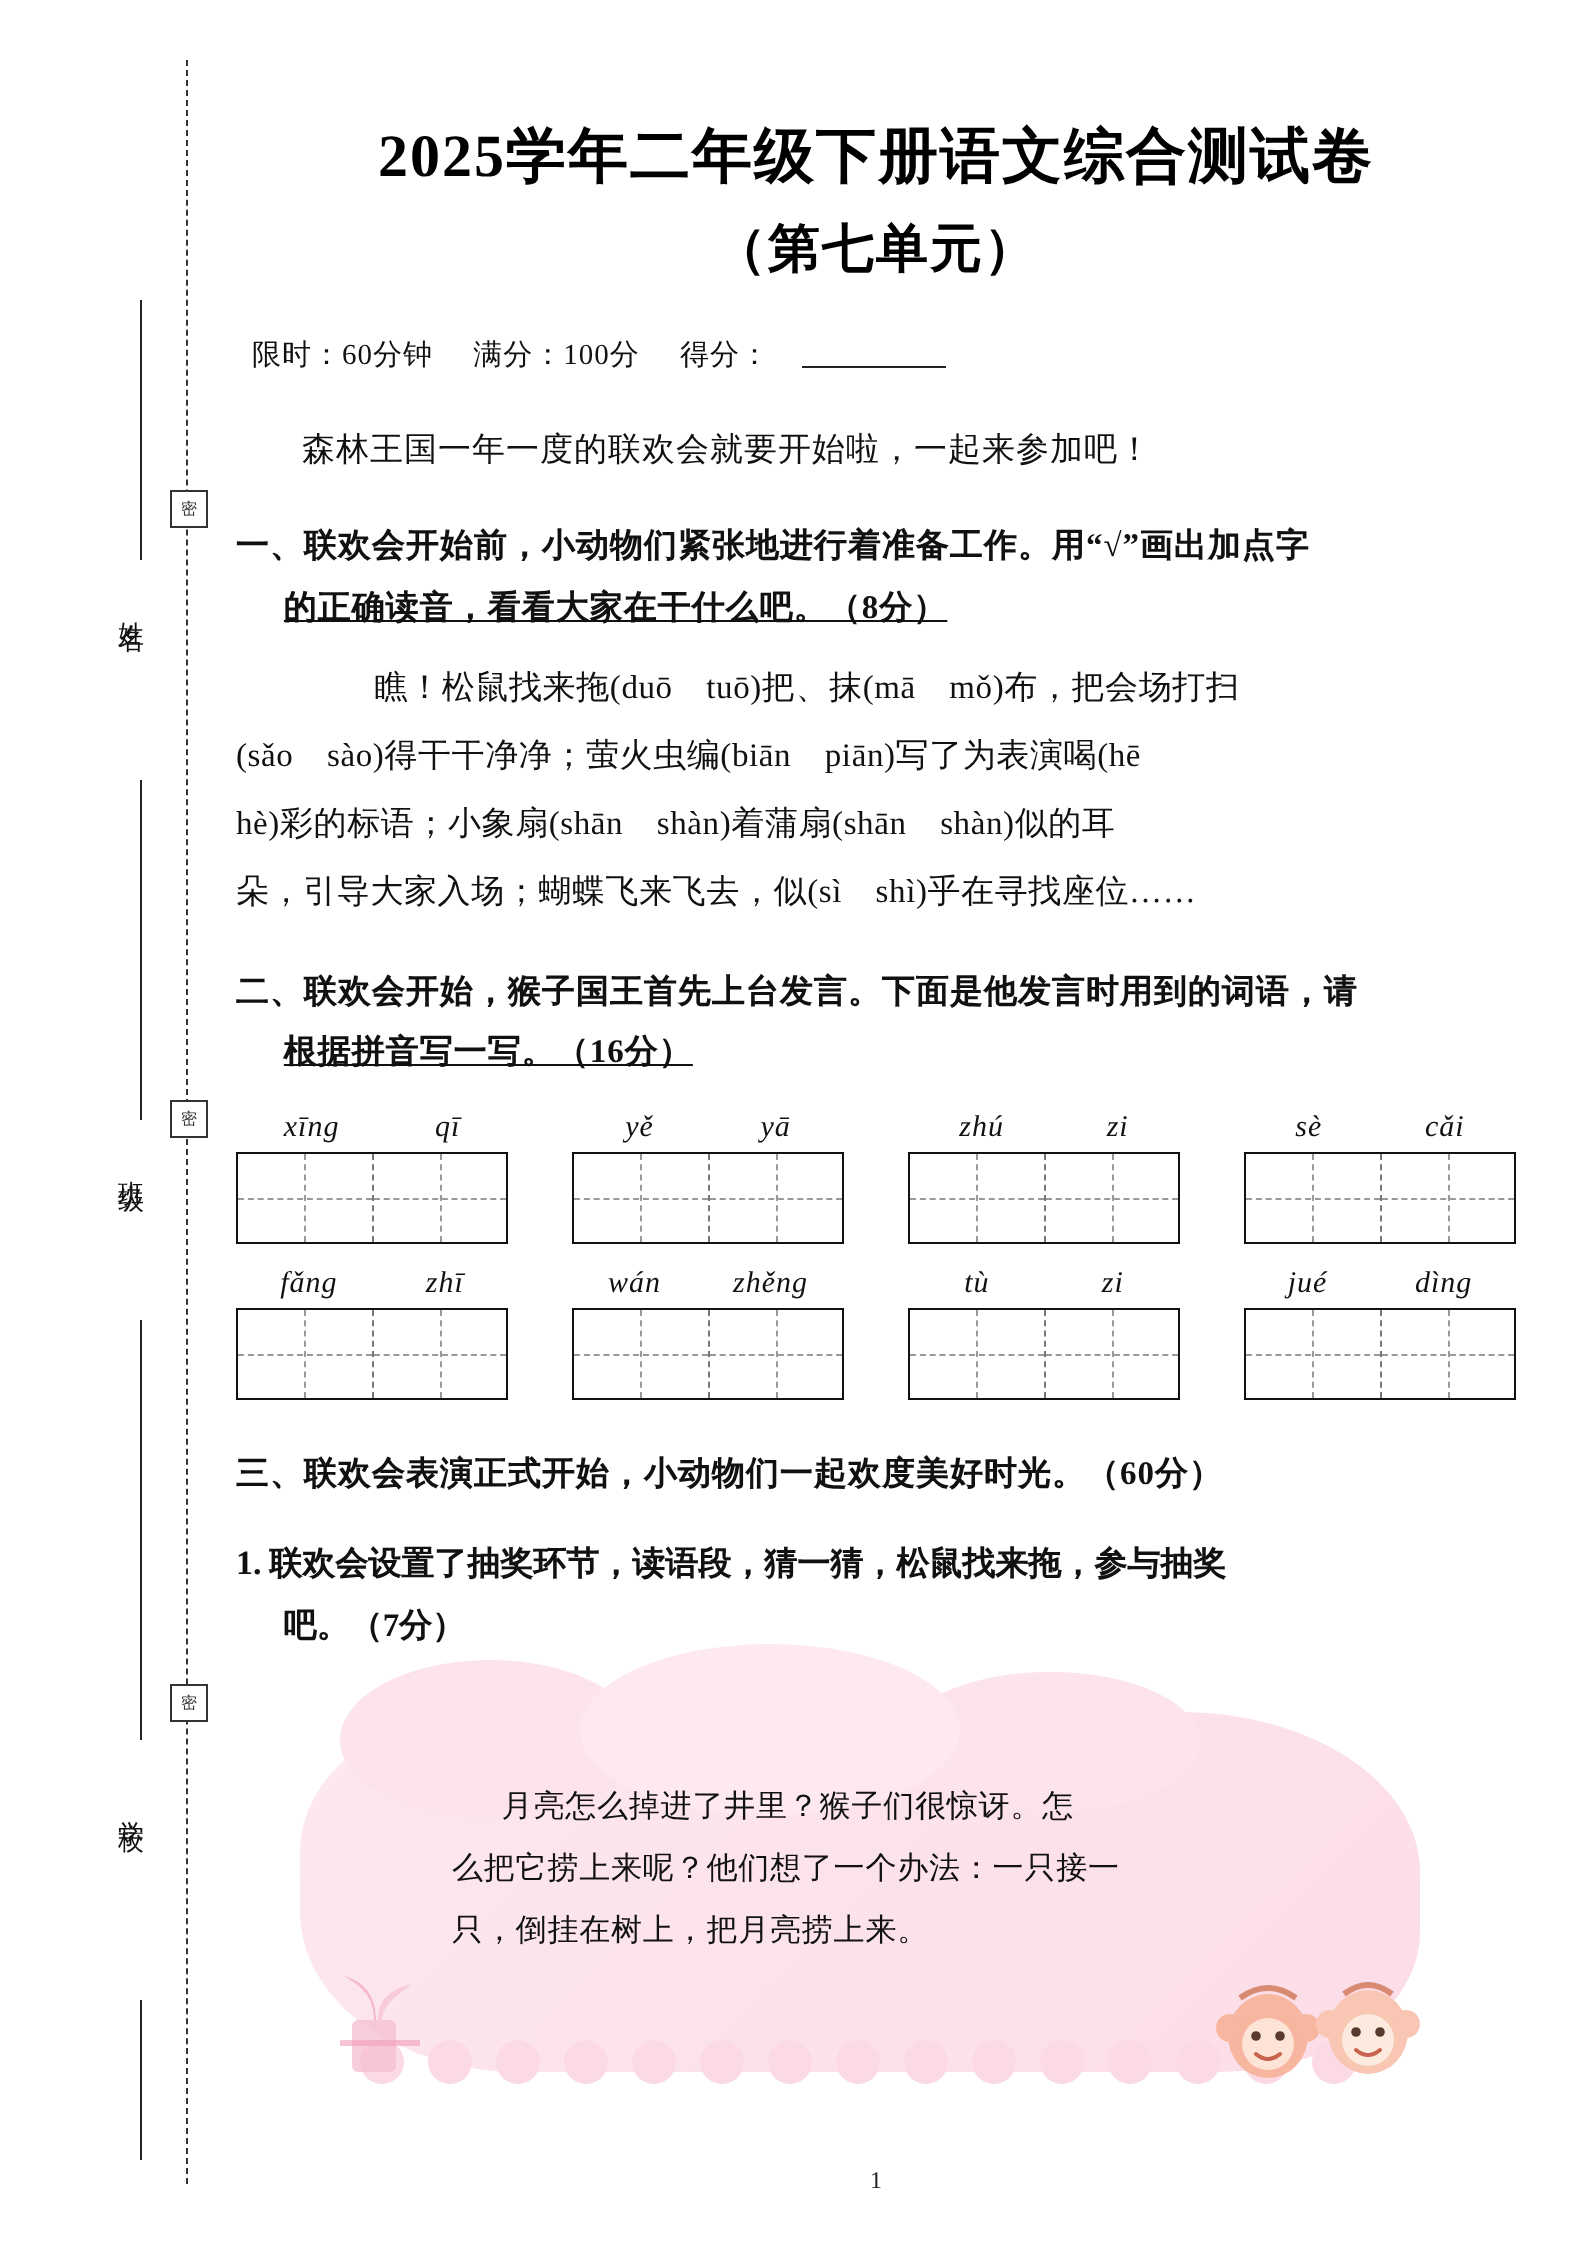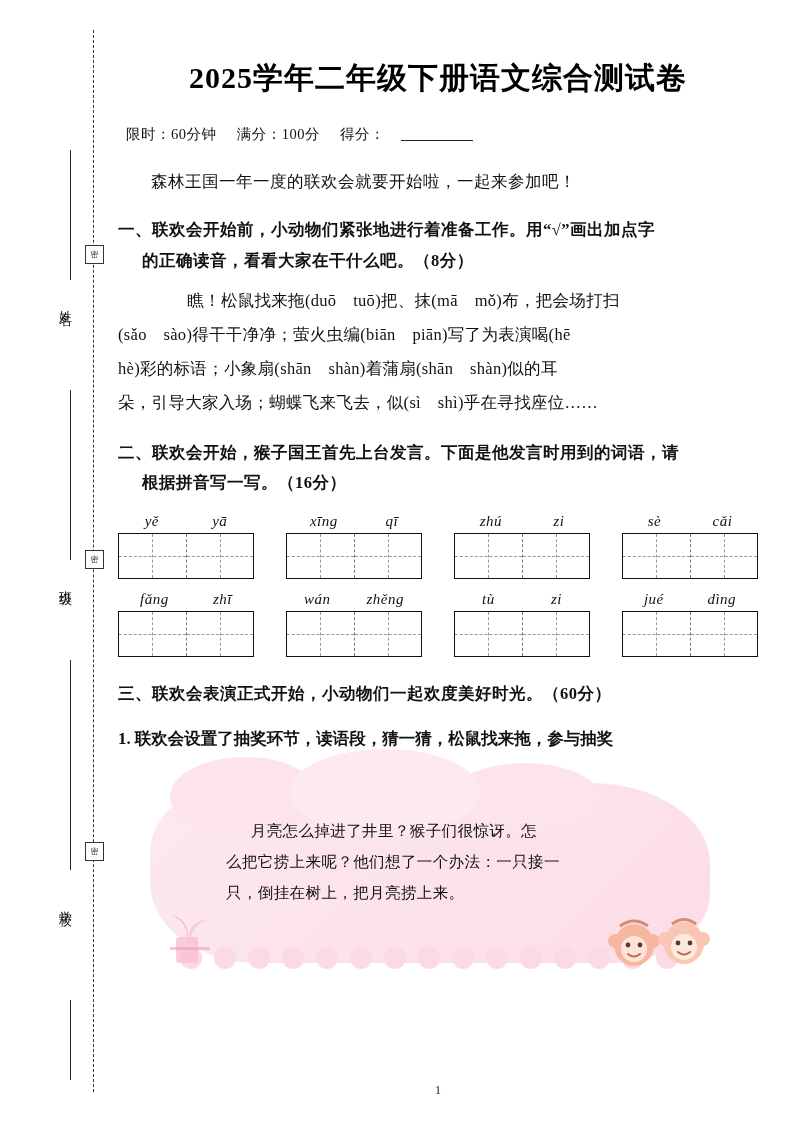--- a/index.html
+++ b/index.html
@@ -122,21 +122,21 @@
     letter-spacing: 0.5px;
   }
 
   .qhead {
     margin-top: 18px;
     font-size: 16.5px;
     font-weight: bold;
     line-height: 1.85;
     letter-spacing: 0.5px;
   }
-  .qhead .cont { display: block; text-indent: 1.45em; }
+  .qhead .cont { display: block; text-indent: 1.45em; text-decoration: underline; }
 
   .para {
     font-size: 16.5px;
     line-height: 2.05;
     letter-spacing: 0.3px;
     margin-top: 8px;
   }
   .para .first { display: inline-block; width: 4.2em; }
 
   .sub-q {
@@ -306,20 +306,21 @@
   <div class="vlabel vlabel-school">学校：</div>
 
   <div class="seal seal-1">密</div>
   <div class="seal seal-2">密</div>
   <div class="seal seal-3">密</div>
 </div>
 
 <div class="page">
 
   <div class="title">2025学年二年级下册语文综合测试卷</div>
+  <div class="title-2">（第七单元）</div>
 
   <div class="meta">
     <span>限时：60分钟</span>
     <span>满分：100分</span>
     <span>得分：</span><span class="blank"></span>
   </div>
 
   <div class="intro">森林王国一年一度的联欢会就要开始啦，一起来参加吧！</div>
 
   <div class="qhead">
@@ -337,40 +338,40 @@
   <div class="qhead">
     <span>二、</span><span>联欢会开始，猴子国王首先上台发言。下面是他发言时用到的词语，请</span>
     <span class="cont">根据拼音写一写。（16分）</span>
   </div>
 
   <div class="grid-block">
 
     <div class="grid-row">
       <div class="grid-item">
         <div class="pinyin">
+          <span>xīng</span>
+          <span>qī</span>
+        </div>
+        <div class="boxes">
+          <div class="cell"></div>
+          <div class="cell"></div>
+        </div>
+      </div>
+      <div class="grid-item">
+        <div class="pinyin">
           <span>yě</span>
           <span>yā</span>
         </div>
         <div class="boxes">
           <div class="cell"></div>
           <div class="cell"></div>
         </div>
       </div>
       <div class="grid-item">
         <div class="pinyin">
-          <span>xīng</span>
-          <span>qī</span>
-        </div>
-        <div class="boxes">
-          <div class="cell"></div>
-          <div class="cell"></div>
-        </div>
-      </div>
-      <div class="grid-item">
-        <div class="pinyin">
           <span>zhú</span>
           <span>zi</span>
         </div>
         <div class="boxes">
           <div class="cell"></div>
           <div class="cell"></div>
         </div>
       </div>
       <div class="grid-item">
         <div class="pinyin">
@@ -428,20 +429,21 @@
     </div>
 
   </div>
 
   <div class="qhead" style="margin-top:22px;">
     <span>三、</span><span>联欢会表演正式开始，小动物们一起欢度美好时光。（60分）</span>
   </div>
 
   <div class="sub-q">
     <span class="num">1.</span><span>联欢会设置了抽奖环节，读语段，猜一猜，松鼠找来拖，参与抽奖</span>
+    <span class="cont">吧。（7分）</span>
   </div>
 
   <div class="cloud-wrap">
     <div class="cloud">
       <div class="cloud-top3"></div>
       <div class="cloud-bottom-dots">
         <i style="left:0px;"></i>
           <i style="left:34px;"></i>
           <i style="left:68px;"></i>
         <i style="left:102px;"></i>

